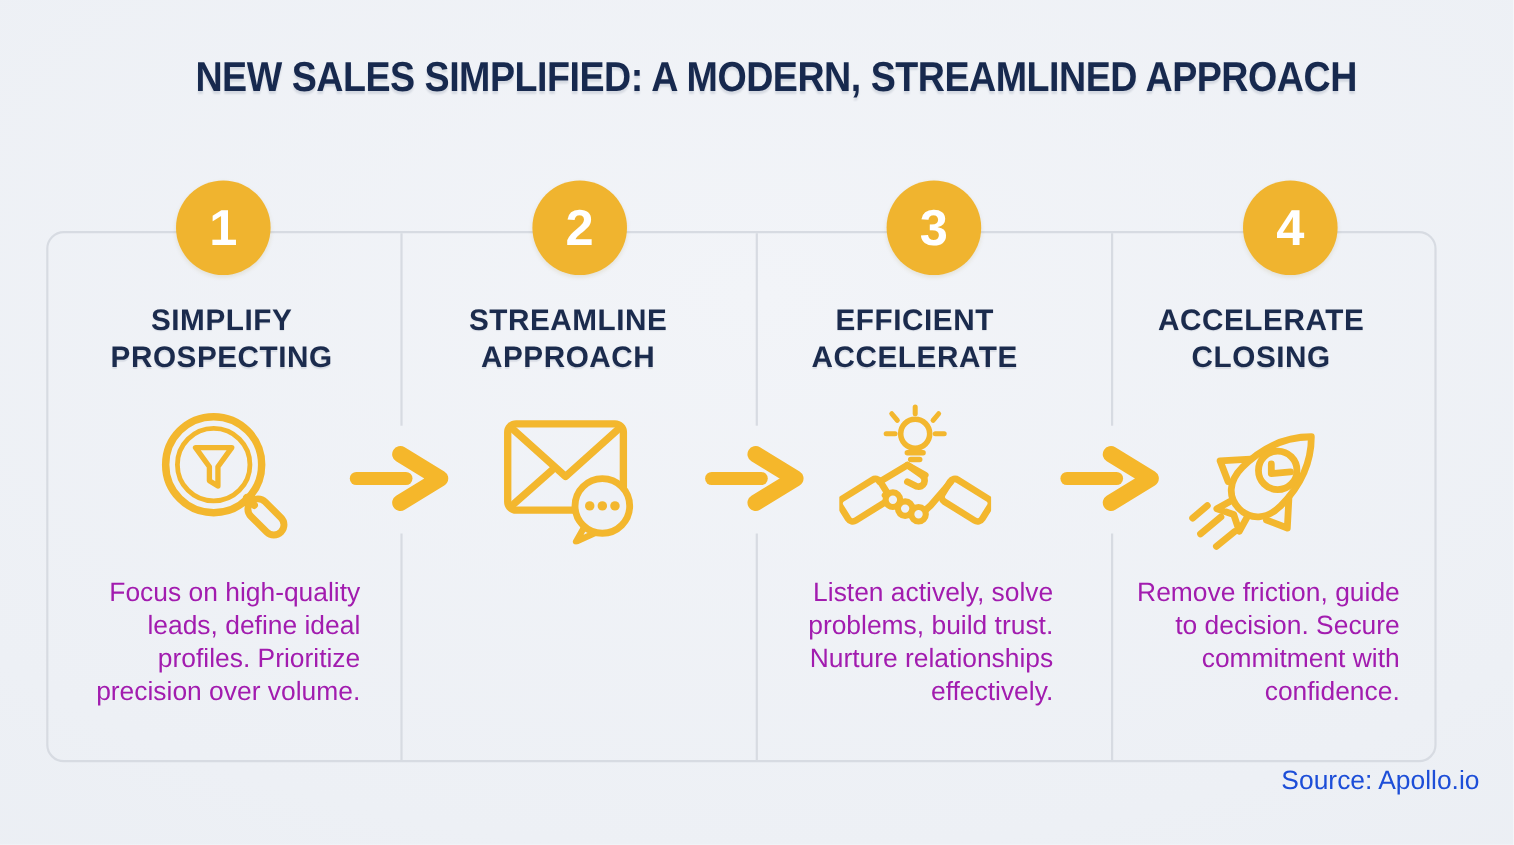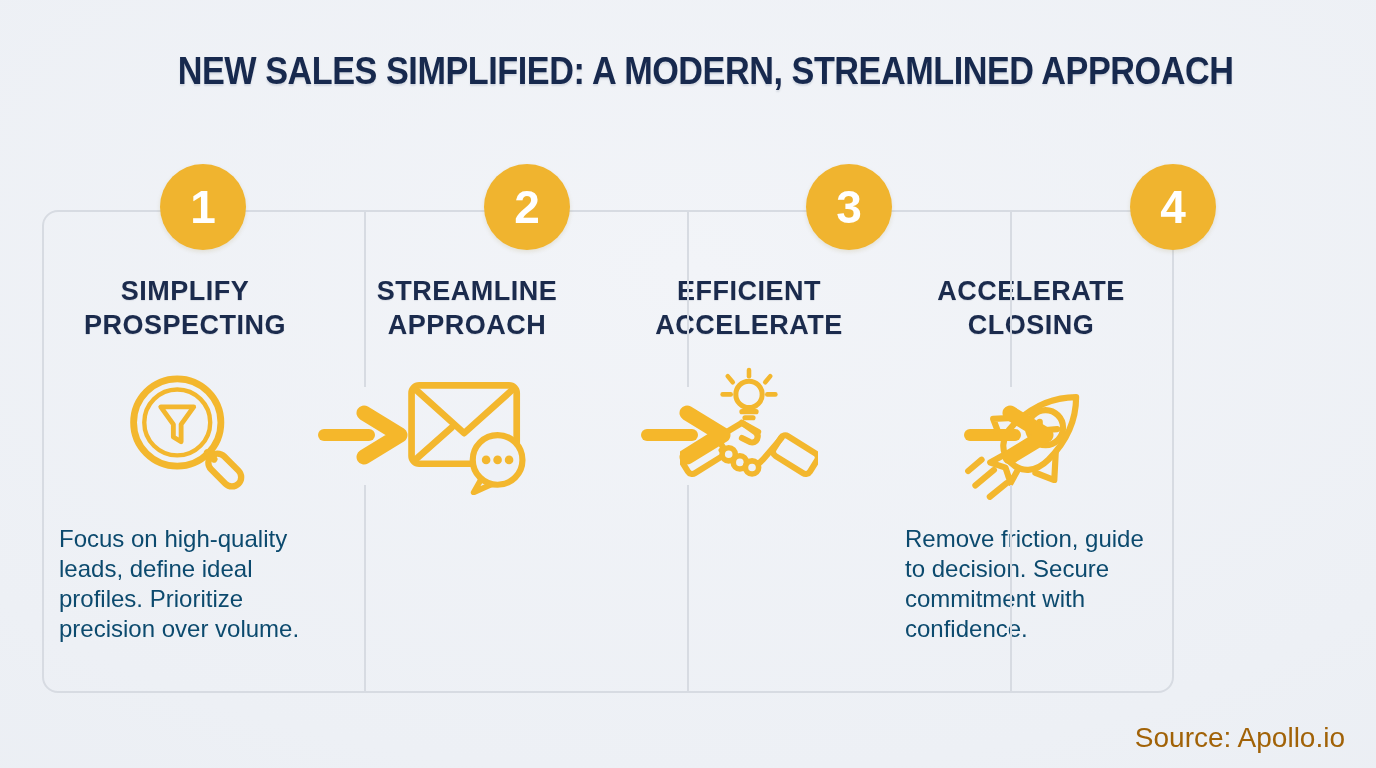--- a/index.html
+++ b/index.html
@@ -24,21 +24,21 @@
   }
   .main-title span {
     display: inline-block;
     transform: scaleX(0.9);
     transform-origin: 50% 50%;
     text-shadow: 0 2px 2px rgba(23,41,78,0.12);
   }
   .panel {
     position: absolute;
     left: 42px; top: 210px;
-    width: 1132px; height: 483px;
+    width: 1264px; height: 483px;
     border: 2px solid #d7dbe2;
     border-radius: 16px;
   }
   .columns {
     display: grid;
     grid-template-columns: repeat(4, 1fr);
     height: 100%;
   }
   .divider {
     position: absolute;
@@ -83,39 +83,39 @@
     margin-top: 24px;
     height: 140px;
     width: 160px;
     display: flex;
     align-items: center;
     justify-content: center;
   }
   .step-desc {
     margin-top: 18px;
     max-width: 252px;
-    text-align: left;
-    color: #0c4a6e;
+    text-align: right;
+    color: #a21caf;
     font-size: 24px;
     line-height: 30px;
   }
   .arrow {
     position: absolute;
     top: 385px;
     width: 100px; height: 100px;
     display: flex;
     align-items: center;
     justify-content: center;
   }
   .a1 { left: 314px; } .a2 { left: 637px; } .a3 { left: 960px; }
   .source {
     position: absolute;
-    top: 722px; right: 31px;
-    color: #a16207;
-    font-size: 28px;
+    top: 696px; right: 31px;
+    color: #1d4ed8;
+    font-size: 24px;
   }
   svg .stroke {
     fill: none;
     stroke: #f3b72e;
     stroke-linecap: round;
     stroke-linejoin: round;
   }
   svg .fillbg { fill: #eef1f6; }
   svg .filled { fill: #f3b72e; stroke: none; }
 </style>
@@ -183,20 +183,21 @@
           <rect class="stroke" x="1" y="75" width="42" height="23" rx="5" stroke-width="6" transform="rotate(-32 22 86)"></rect>
           <rect class="stroke" x="93" y="75" width="42" height="23" rx="5" stroke-width="6" transform="rotate(32 114 86)"></rect>
           <path class="stroke" d="M36 70 L61 55 L77 64" stroke-width="6"></path>
           <path class="stroke" d="M61 55 L74 64 C79 68 76 76 69 74 L61 70" stroke-width="6"></path>
           <path class="stroke" d="M100 70 L82 91 C74 100 61 102 55 95 L41 82" stroke-width="6"></path>
           <circle class="fillbg" cx="48" cy="86" r="6.5" stroke="#f3b72e" stroke-width="5.5"></circle>
           <circle class="fillbg" cx="59" cy="94" r="6.5" stroke="#f3b72e" stroke-width="5.5"></circle>
           <circle class="fillbg" cx="71" cy="99" r="6.5" stroke="#f3b72e" stroke-width="5.5"></circle>
         </svg>
       </div>
+      <div class="step-desc">Listen actively, solve problems, build trust. Nurture relationships effectively.</div>
     </div>
 
     <div class="step">
       <div class="step-title">ACCELERATE CLOSING</div>
       <div class="step-icon">
         <svg width="140" height="140" viewBox="0 0 136 136">
           <g transform="rotate(45 68 74)">
             <path class="stroke" d="M68 12 C84 28 92 50 92 74 C92 92 82 102 68 102 C54 102 44 92 44 74 C44 50 52 28 68 12 Z" stroke-width="6"></path>
             <circle class="stroke" cx="68" cy="54" r="17" stroke-width="6"></circle>
             <path class="stroke" d="M60 54 L66 60 L77 47" stroke-width="6"></path>

